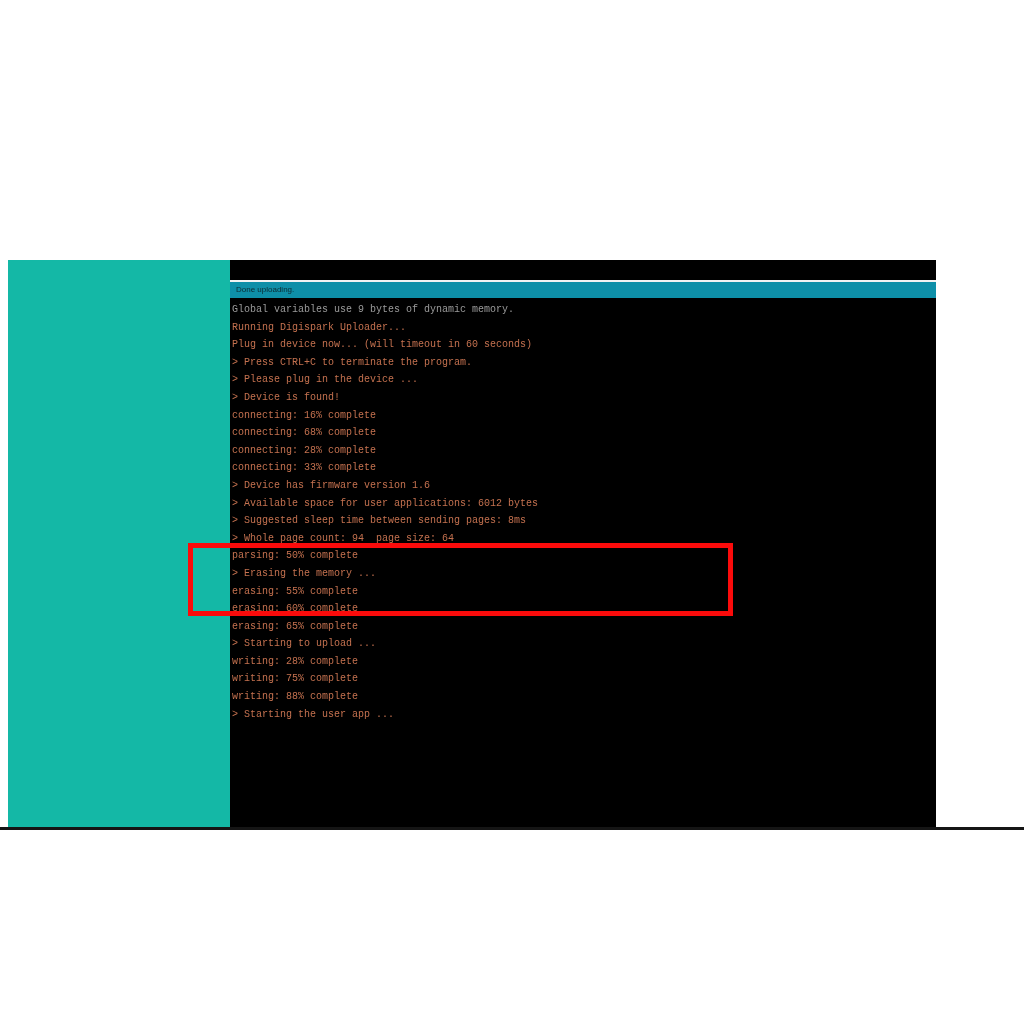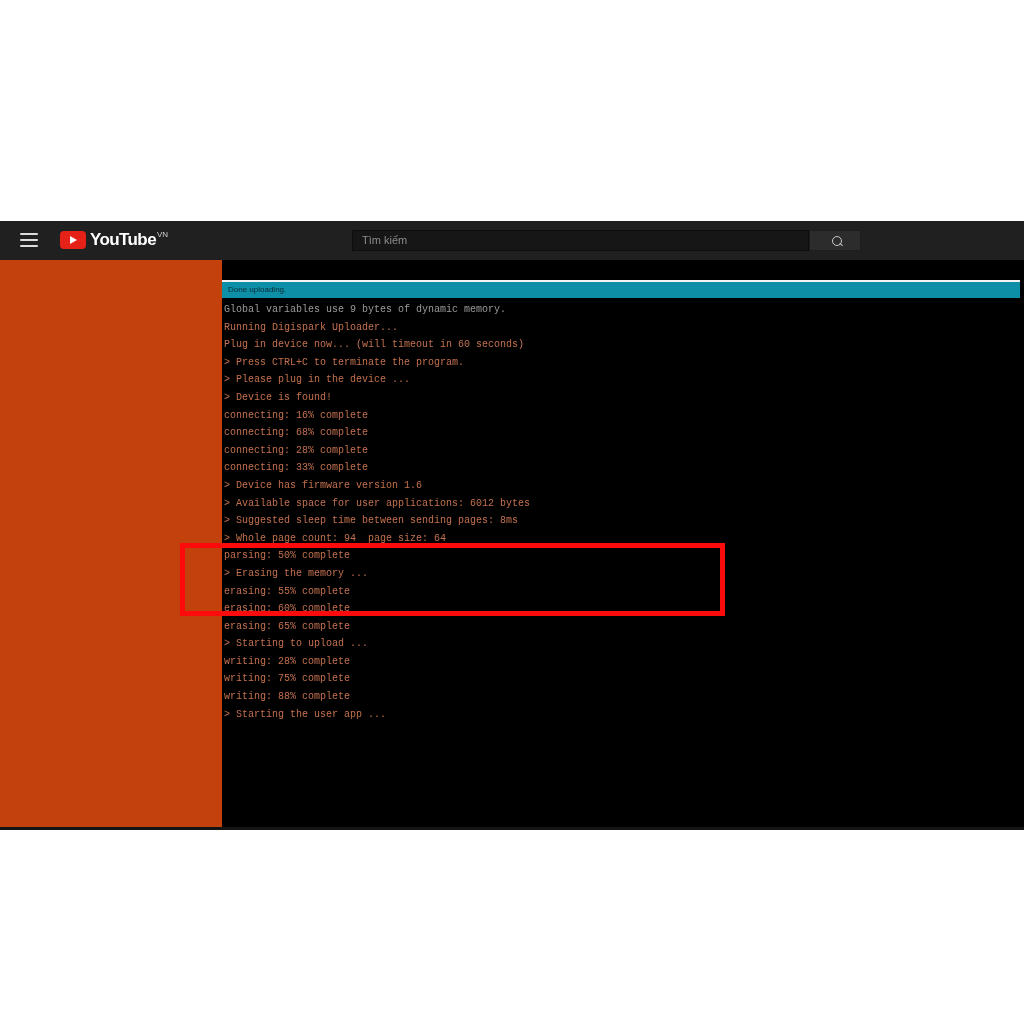--- a/index.html
+++ b/index.html
@@ -129,24 +129,24 @@
     position: absolute;
     left: 6px; top: 7px;
     width: 4px; height: 1.4px;
     background: #c9c9c9;
     transform: rotate(45deg);
   }
 
   
   .player {
     position: absolute;
-    left: 0; top: 39px;
-    width: 1024px;
+    left: 8px; top: 39px;
+    width: 928px;
     height: 674px;
-    background: #c2410c;
+    background: #14b8a6;
     overflow: hidden;
   }
 
   .console {
     position: absolute;
     left: 222px; top: 0;
     width: 802px;
     height: 674px;
     background: #000000;
   }
@@ -193,38 +193,20 @@
     box-sizing: border-box;
     pointer-events: none;
   }
 </style>
 </head>
 <body>
 
 <div id="page">
   <div id="shot">
 
-    <div class="masthead">
-      <div class="hamburger">
-        <span></span>
-        <span></span>
-        <span></span>
-      </div>
-      <div class="logo-wrap">
-        <div class="logo-badge"></div>
-        <div class="logo-text">YouTube</div>
-        <div class="logo-cc">VN</div>
-      </div>
-      <div class="search-box">
-        <div class="ph">Tìm kiếm</div>
-      </div>
-      <div class="search-btn">
-        <div class="mag"></div>
-      </div>
-    </div>
 
     <div class="player">
       <div class="console">
         <div class="uploading-line"></div>
         <div class="uploading-bar">
           <span>Done uploading.</span>
         </div>
         <div class="log" id="log">
             <div class="ln dim">Global variables use 9 bytes of dynamic memory.</div>
             <div class="ln">Running Digispark Uploader...</div>

